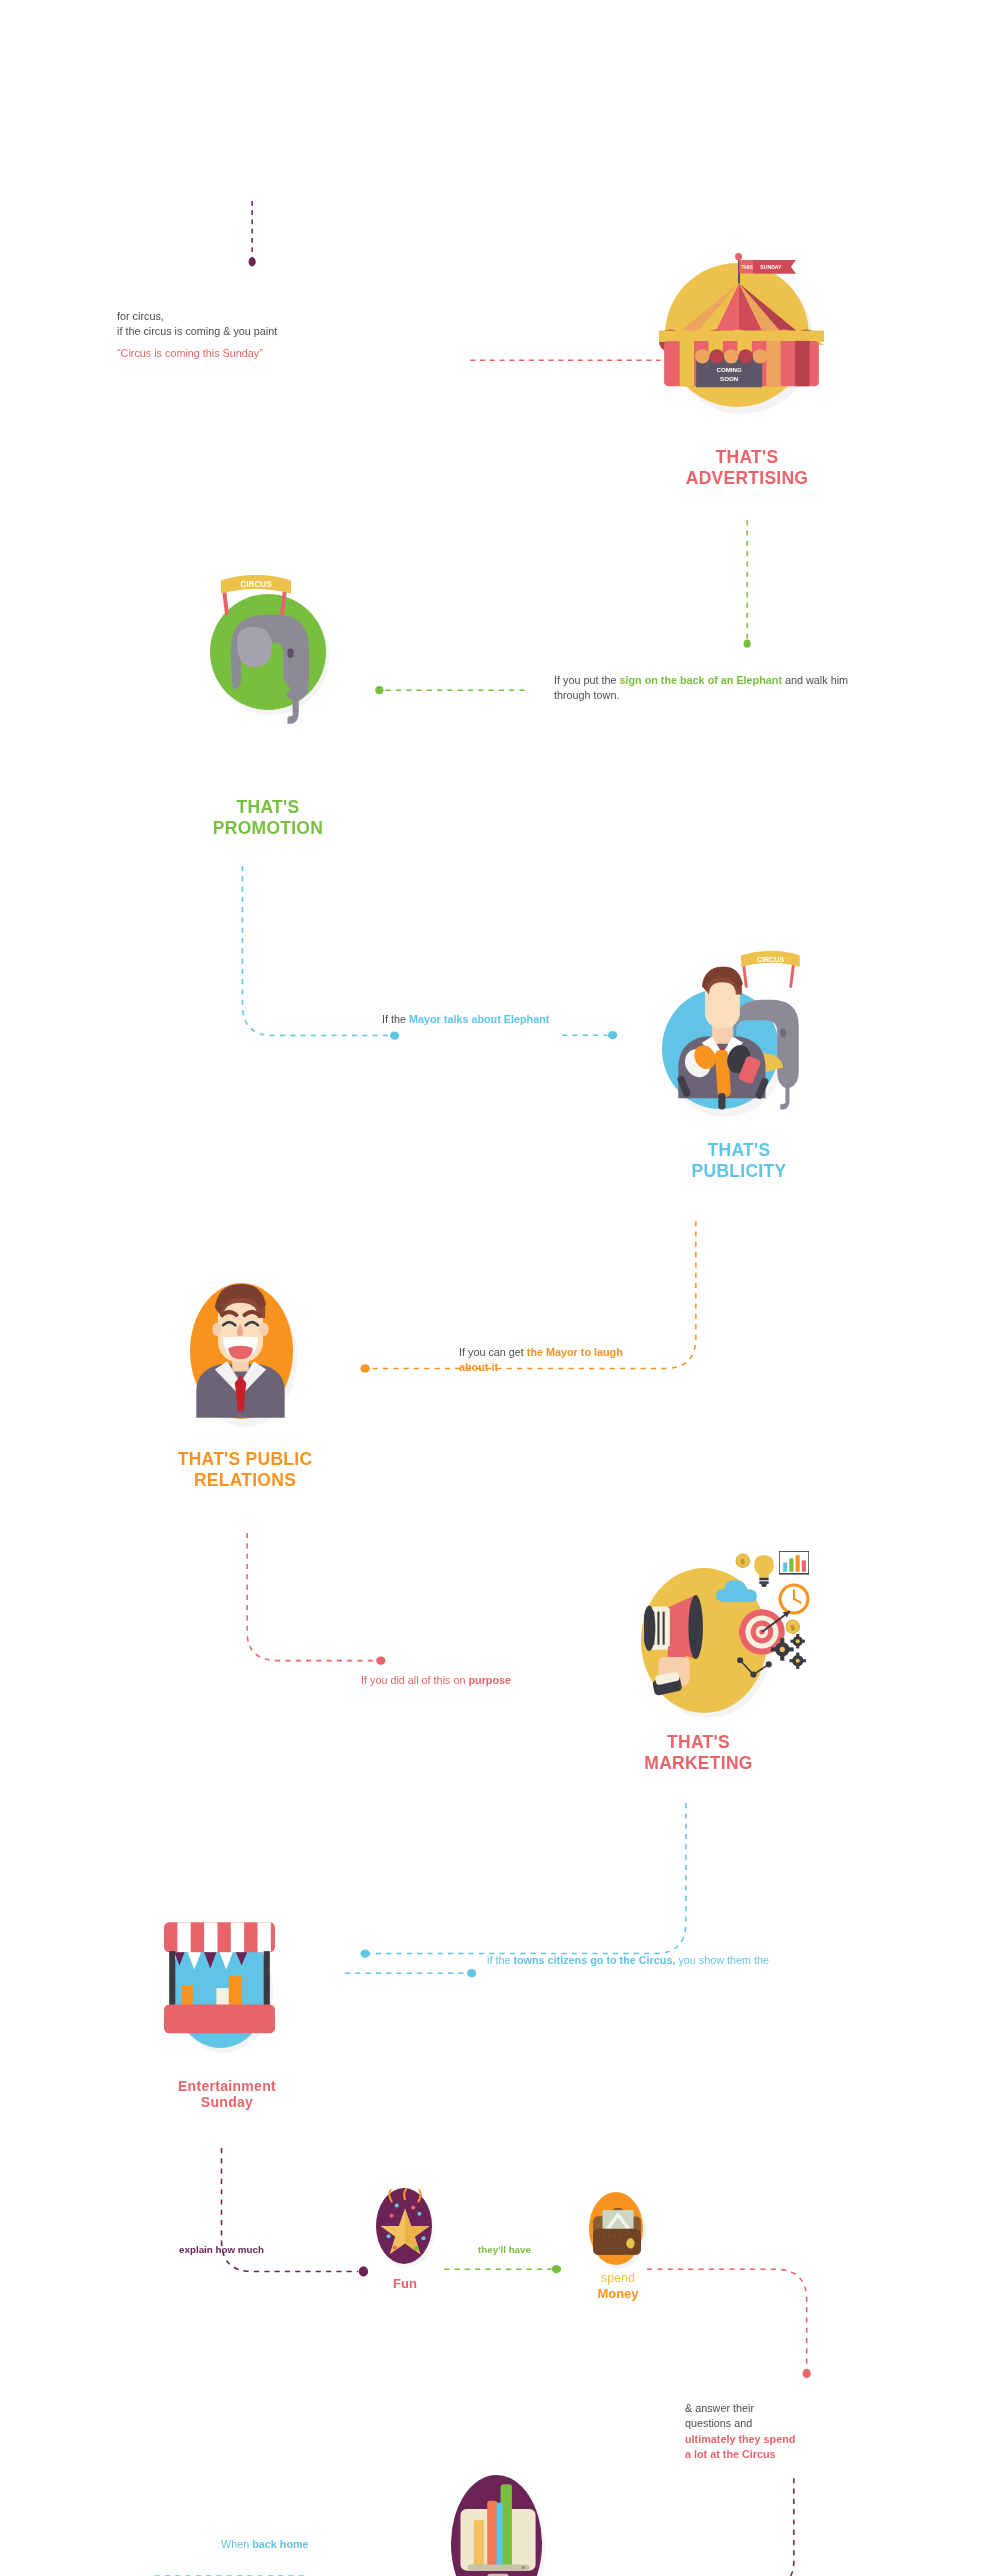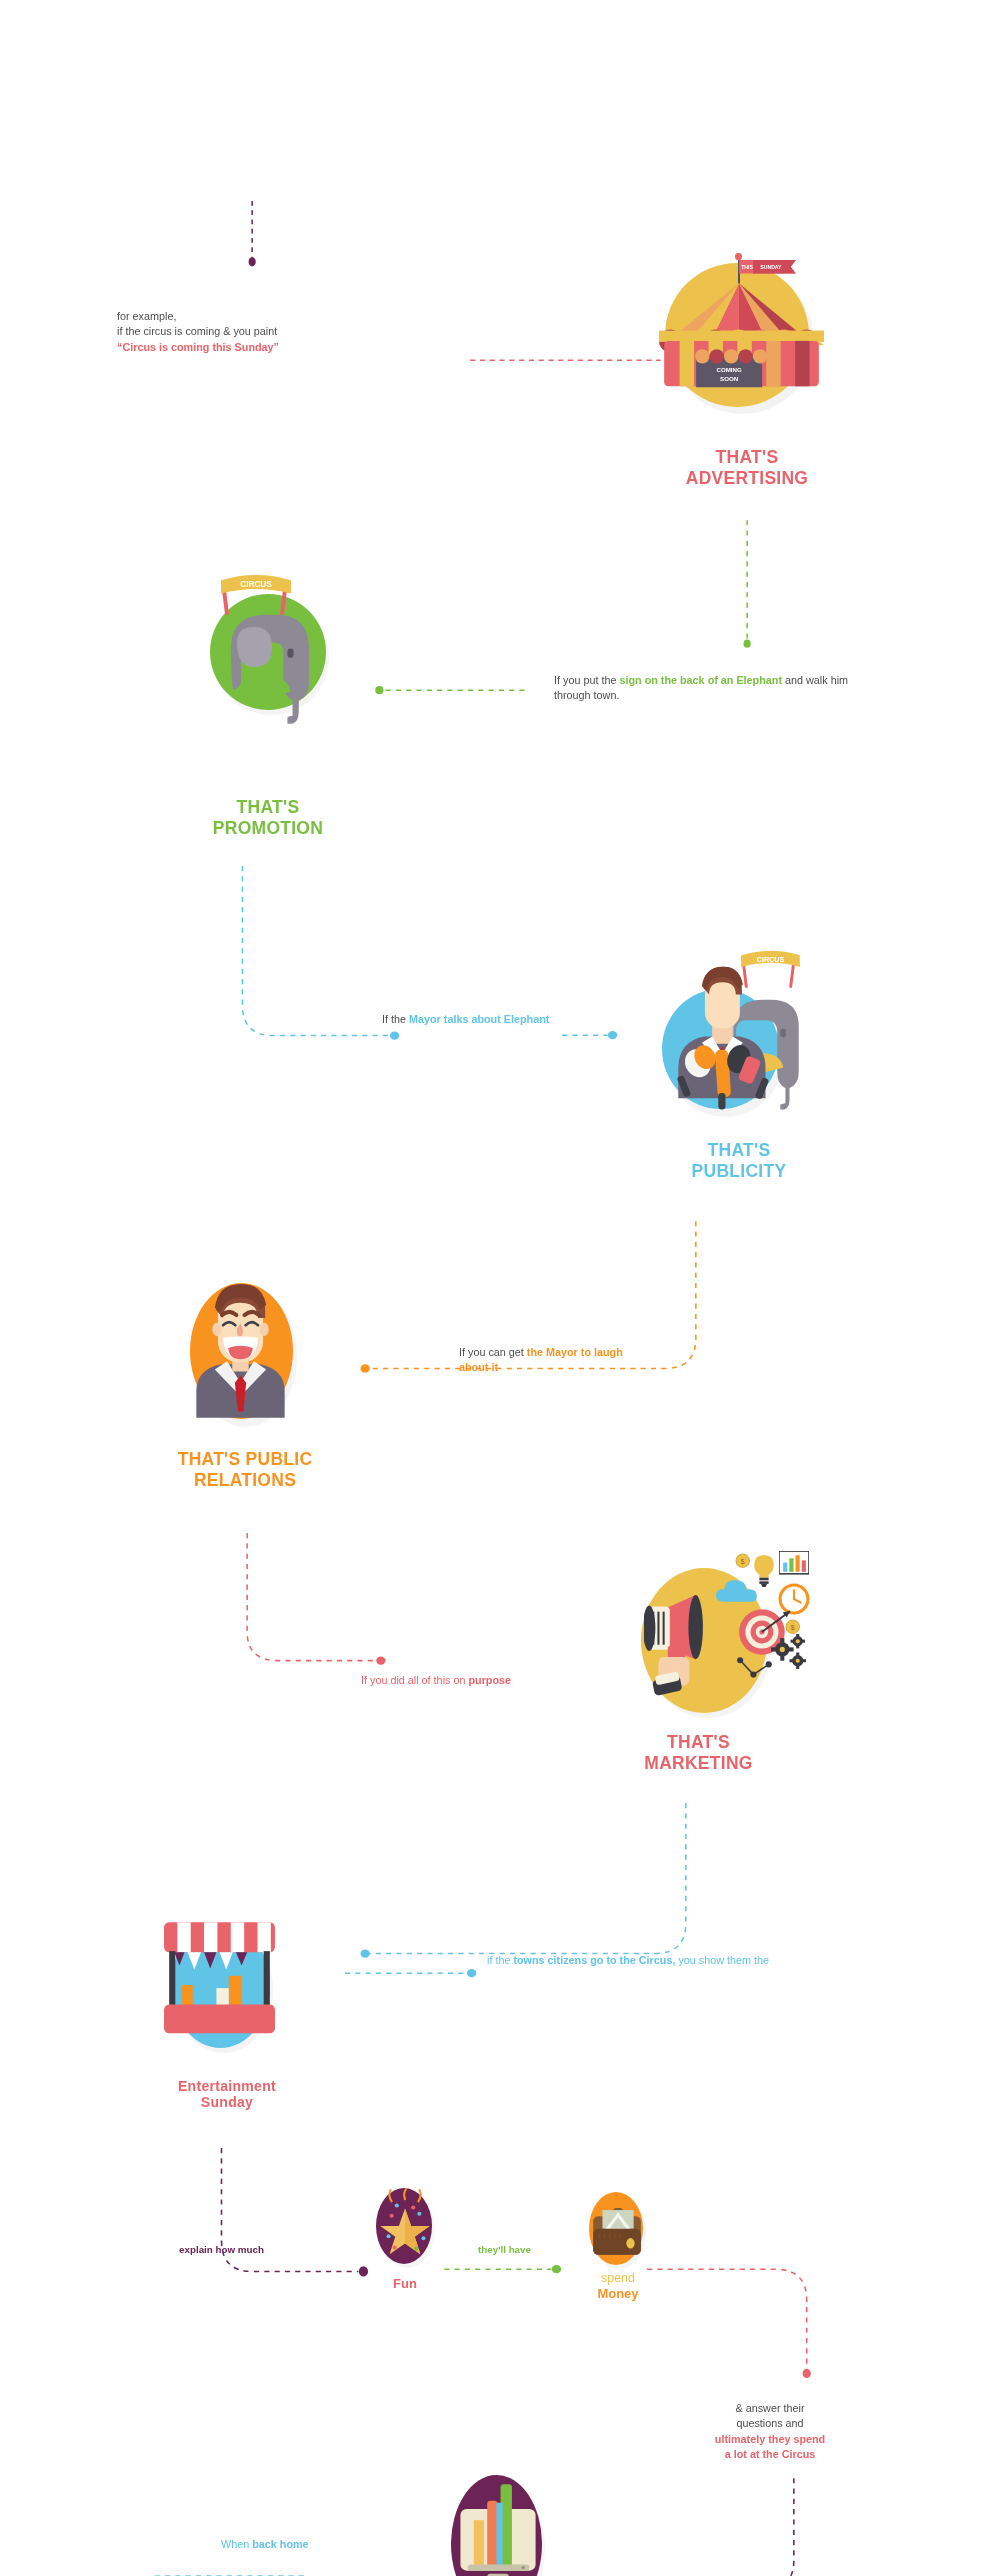--- a/index.html
+++ b/index.html
@@ -75,23 +75,23 @@
 
 <div class="stage">
 
 
   <svg class="conn" style="left:247px; top:201px;" width="10.3" height="67" viewBox="0 0 20 130">
     <line x1="10" y1="0" x2="10" y2="110" stroke="#6b2455" stroke-width="3" stroke-dasharray="9 9"></line>
     <ellipse cx="10" cy="118" rx="7" ry="9" fill="#6b2455"></ellipse>
   </svg>
 
   <div class="abs body-text" style="left:117px; top:309px; width:330px;">
-    <div>for example,</div>
+    <div>for circus,</div>
     <div>if the circus is coming &amp; you paint</div>
-    <div class="c-coral" style="font-weight:bold;">“Circus is coming this Sunday”</div>
+    <div class="c-coral" style="font-weight:normal;margin-top:6px;">“Circus is coming this Sunday”</div>
   </div>
 
   <svg class="conn" style="left:470px; top:355px;" width="196" height="10.3" viewBox="0 0 380 20">
     <line x1="0" y1="10" x2="370" y2="10" stroke="#e8646a" stroke-width="3" stroke-dasharray="10 9"></line>
   </svg>
 
   <div class="abs" style="left:659px; top:252px; width:175px; height:170px;">
     <div class="shadow-ellipse" style="left:11.3px; top:17.5px; width:144px; height:144px; opacity:.55;"></div>
     <div class="circ" style="left:6.2px; top:11.3px; width:144px; height:144px; background:#ecc24c;"></div>
 
@@ -552,21 +552,21 @@
   <div class="abs label-sm" style="left:577px; top:2271px; width:82px;text-align:center;">
     <div class="c-yellow" style="font-weight:300; font-size:12.4px;">spend</div>
     <div class="c-orange" style="font-size:13px;">Money</div>
   </div>
 
   <svg class="conn" style="left:647px; top:2231px;" width="170" height="155" viewBox="0 0 330 300">
     <path d="M0 74 H250 Q310 74 310 134 V266" fill="none" stroke="#e8646a" stroke-width="3" stroke-dasharray="10 10"></path>
     <ellipse cx="310" cy="276" rx="8" ry="9" fill="#e8646a"></ellipse>
   </svg>
 
-  <div class="abs body-text" style="left:685px; top:2401px; width:170px; text-align:center;">
+  <div class="abs body-text" style="left:685px; top:2401px; width:170px; text-align:left;">
     <div>&amp; answer their</div>
     <div>questions and</div>
     <div class="c-coral" style="font-weight:bold;">ultimately they spend</div>
     <div class="c-coral" style="font-weight:bold;">a lot at the Circus</div>
   </div>
 
   <svg class="conn" style="left:567px; top:2478px;" width="232" height="155" viewBox="0 0 450 300">
     <path d="M440 0 V160 Q440 216 380 216 H20" fill="none" stroke="#6b2455" stroke-width="3" stroke-dasharray="10 10"></path>
     <ellipse cx="12" cy="216" rx="9" ry="10" fill="#6b2455"></ellipse>
   </svg>

